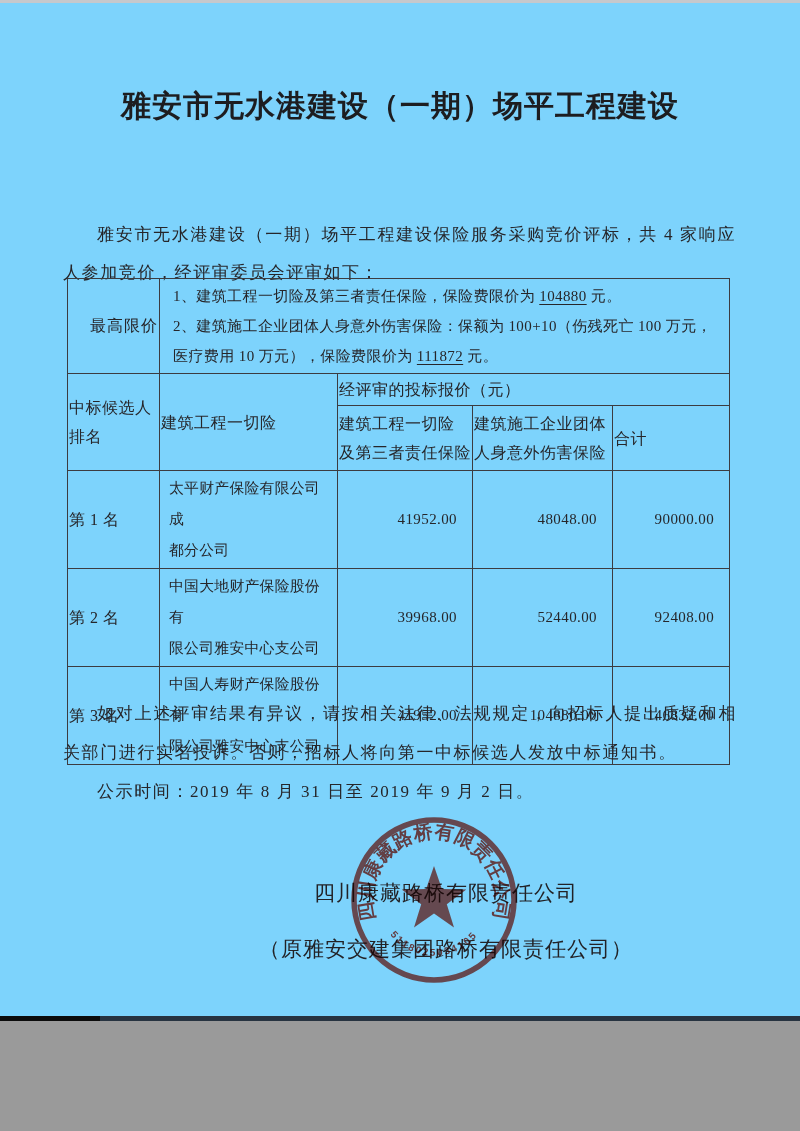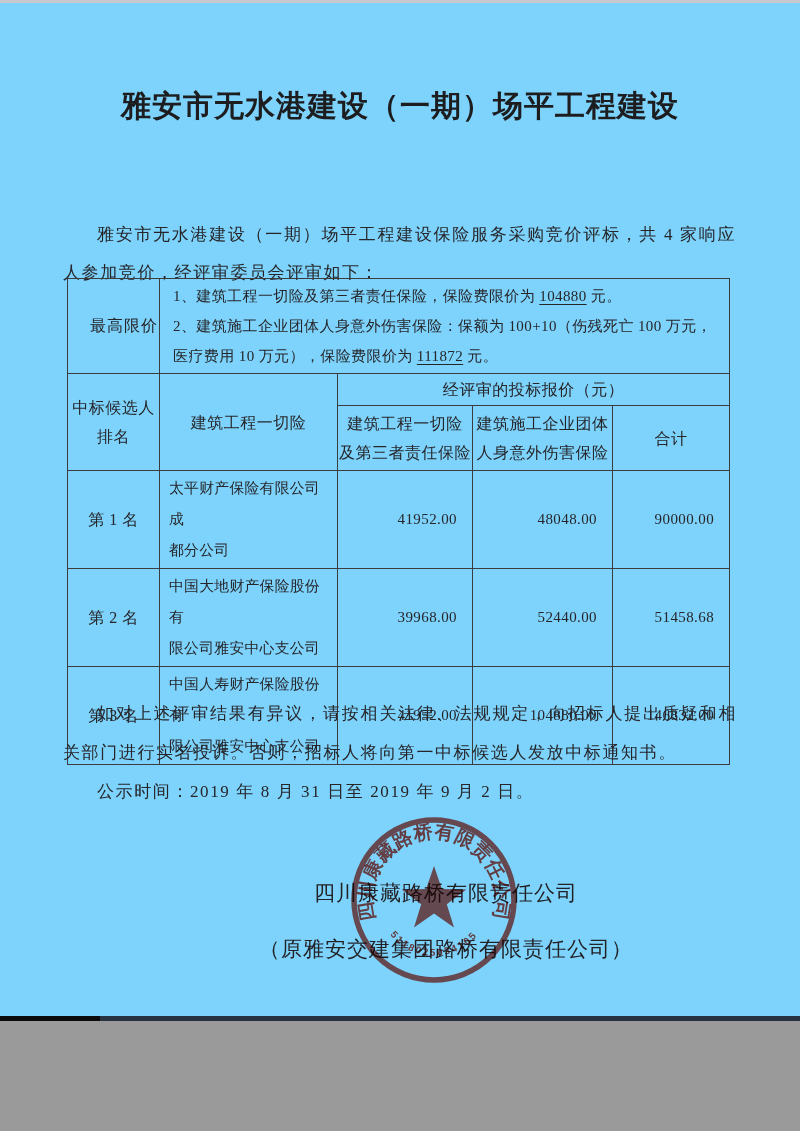--- a/index.html
+++ b/index.html
@@ -23,21 +23,21 @@
   table.results{position:absolute;top:278px;left:67px;width:662px;
     border-collapse:collapse;table-layout:fixed;}
   table.results td{border:1.5px solid #3c3c40;vertical-align:middle;overflow:hidden;}
   .r-limit{height:94px;}
   .r-h1{height:31px;}
   .r-h2{height:65px;}
   .r-data{height:63px;}
   .r-data-last{height:65px;}
   .c-limit-label{text-align:right;font-size:16px;letter-spacing:1px;}
   .c-limit-body{padding:2px 8px 2px 13px;font-size:15px;line-height:30px;letter-spacing:0.4px;font-family:Liberation Serif, serif;}
-  .c-center{text-align:center;font-size:16px;line-height:29px;letter-spacing:0.5px;margin-top:32px;}
+  .c-center{text-align:left;font-size:16px;line-height:29px;letter-spacing:0.5px;margin-top:32px;}
   .pre{white-space:pre-line;}
   .c-name{font-size:14.8px;line-height:31px;padding:2px 16px 2px 9px;
     white-space:pre-line;text-align:left;letter-spacing:0.3px;}
   .c-num{font-size:15px;text-align:right;padding-right:15px;letter-spacing:0.4px;}
   .u{text-decoration:underline;text-underline-offset:3px;}
 
   .closing{position:absolute;top:694px;left:63px;width:674px;}
   .closing p{margin:0;font-size:17px;line-height:39px;text-indent:2em;
     text-align:justify;letter-spacing:1.6px;}
 
@@ -100,21 +100,21 @@
         <td class="c-num">41952.00</td>
         <td class="c-num">48048.00</td>
         <td class="c-num">90000.00</td>
       </tr>
       <tr class="r-data">
         <td class="c-center">第 2 名</td>
         <td class="c-name">中国大地财产保险股份有
 限公司雅安中心支公司</td>
         <td class="c-num">39968.00</td>
         <td class="c-num">52440.00</td>
-        <td class="c-num">51458.68</td>
+        <td class="c-num">92408.00</td>
       </tr>
       <tr class="r-data-last">
         <td class="c-center">第 3 名</td>
         <td class="c-name">中国人寿财产保险股份有
 限公司雅安中心支公司</td>
         <td class="c-num">41952.00</td>
         <td class="c-num">104880.00</td>
         <td class="c-num">146832.00</td>
       </tr>
     </tbody>

